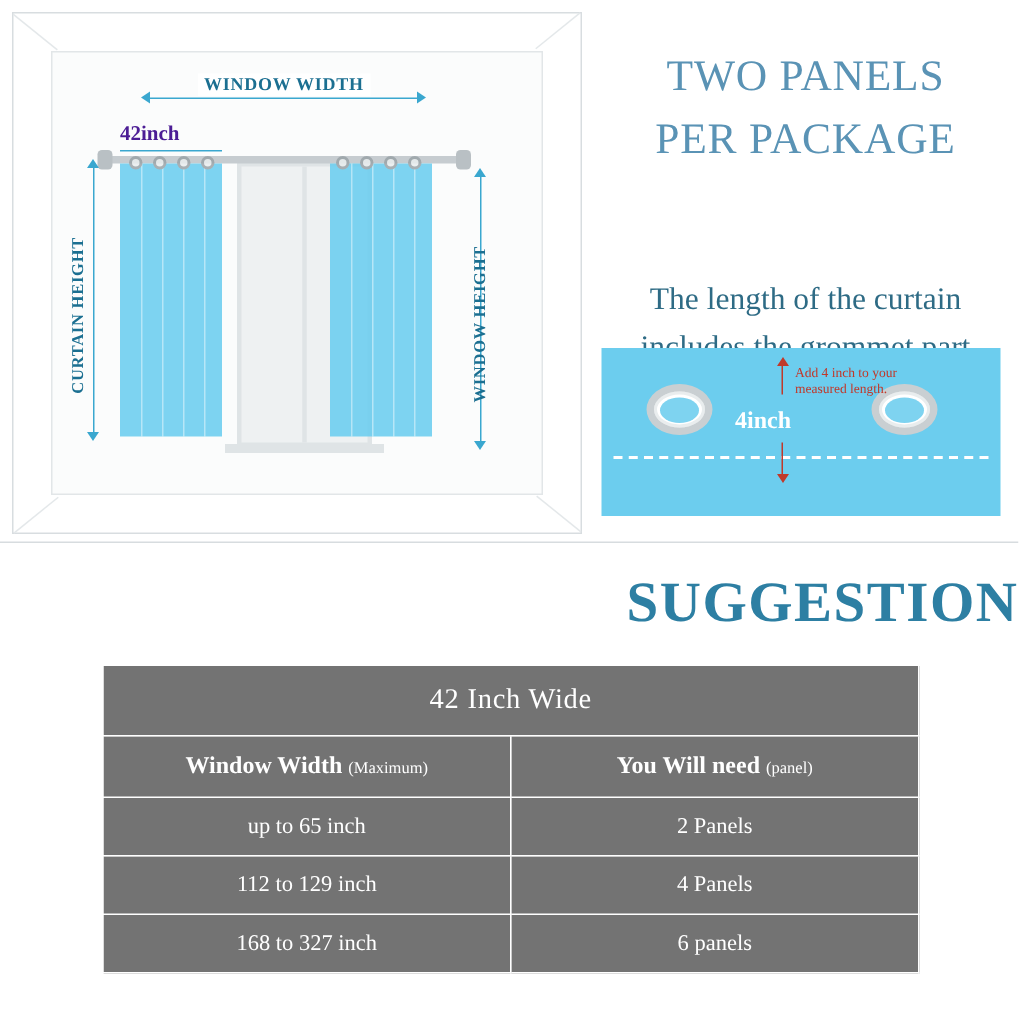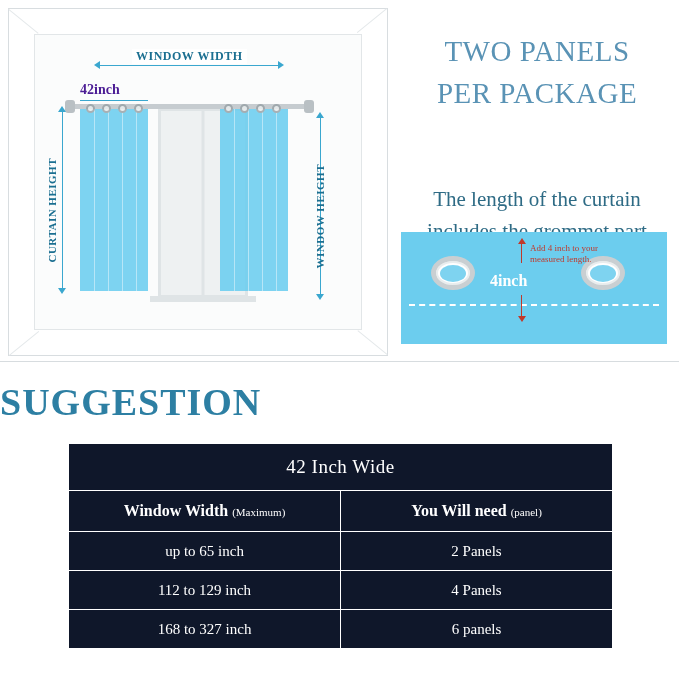--- a/index.html
+++ b/index.html
@@ -317,38 +317,38 @@
     width: 679px;
     height: 1px;
     background: #d7dcdf;
   }
 
   
   .suggestion-title {
     position: absolute;
     left: 0; top: 380px;
     width: 679px;
-    text-align: left;
+    text-align: right;
     color: #2d7fa3;
     font-family: "Liberation Serif", serif;
     font-size: 38px;
     font-weight: bold;
     letter-spacing: 1px;
   }
 
   .table {
     position: absolute;
     left: 68px; top: 443px;
     width: 545px;
     border-collapse: collapse;
     font-family: "Liberation Serif", serif;
   }
   .table td {
     border: 1px solid #ffffff;
-    background: #0f172a;
+    background: #737373;
     color: #ffffff;
     text-align: center;
     padding: 0;
     height: 38px;
     font-size: 15px;
   }
   .table td.head-span {
     font-size: 19px;
     height: 46px;
     letter-spacing: .5px;

